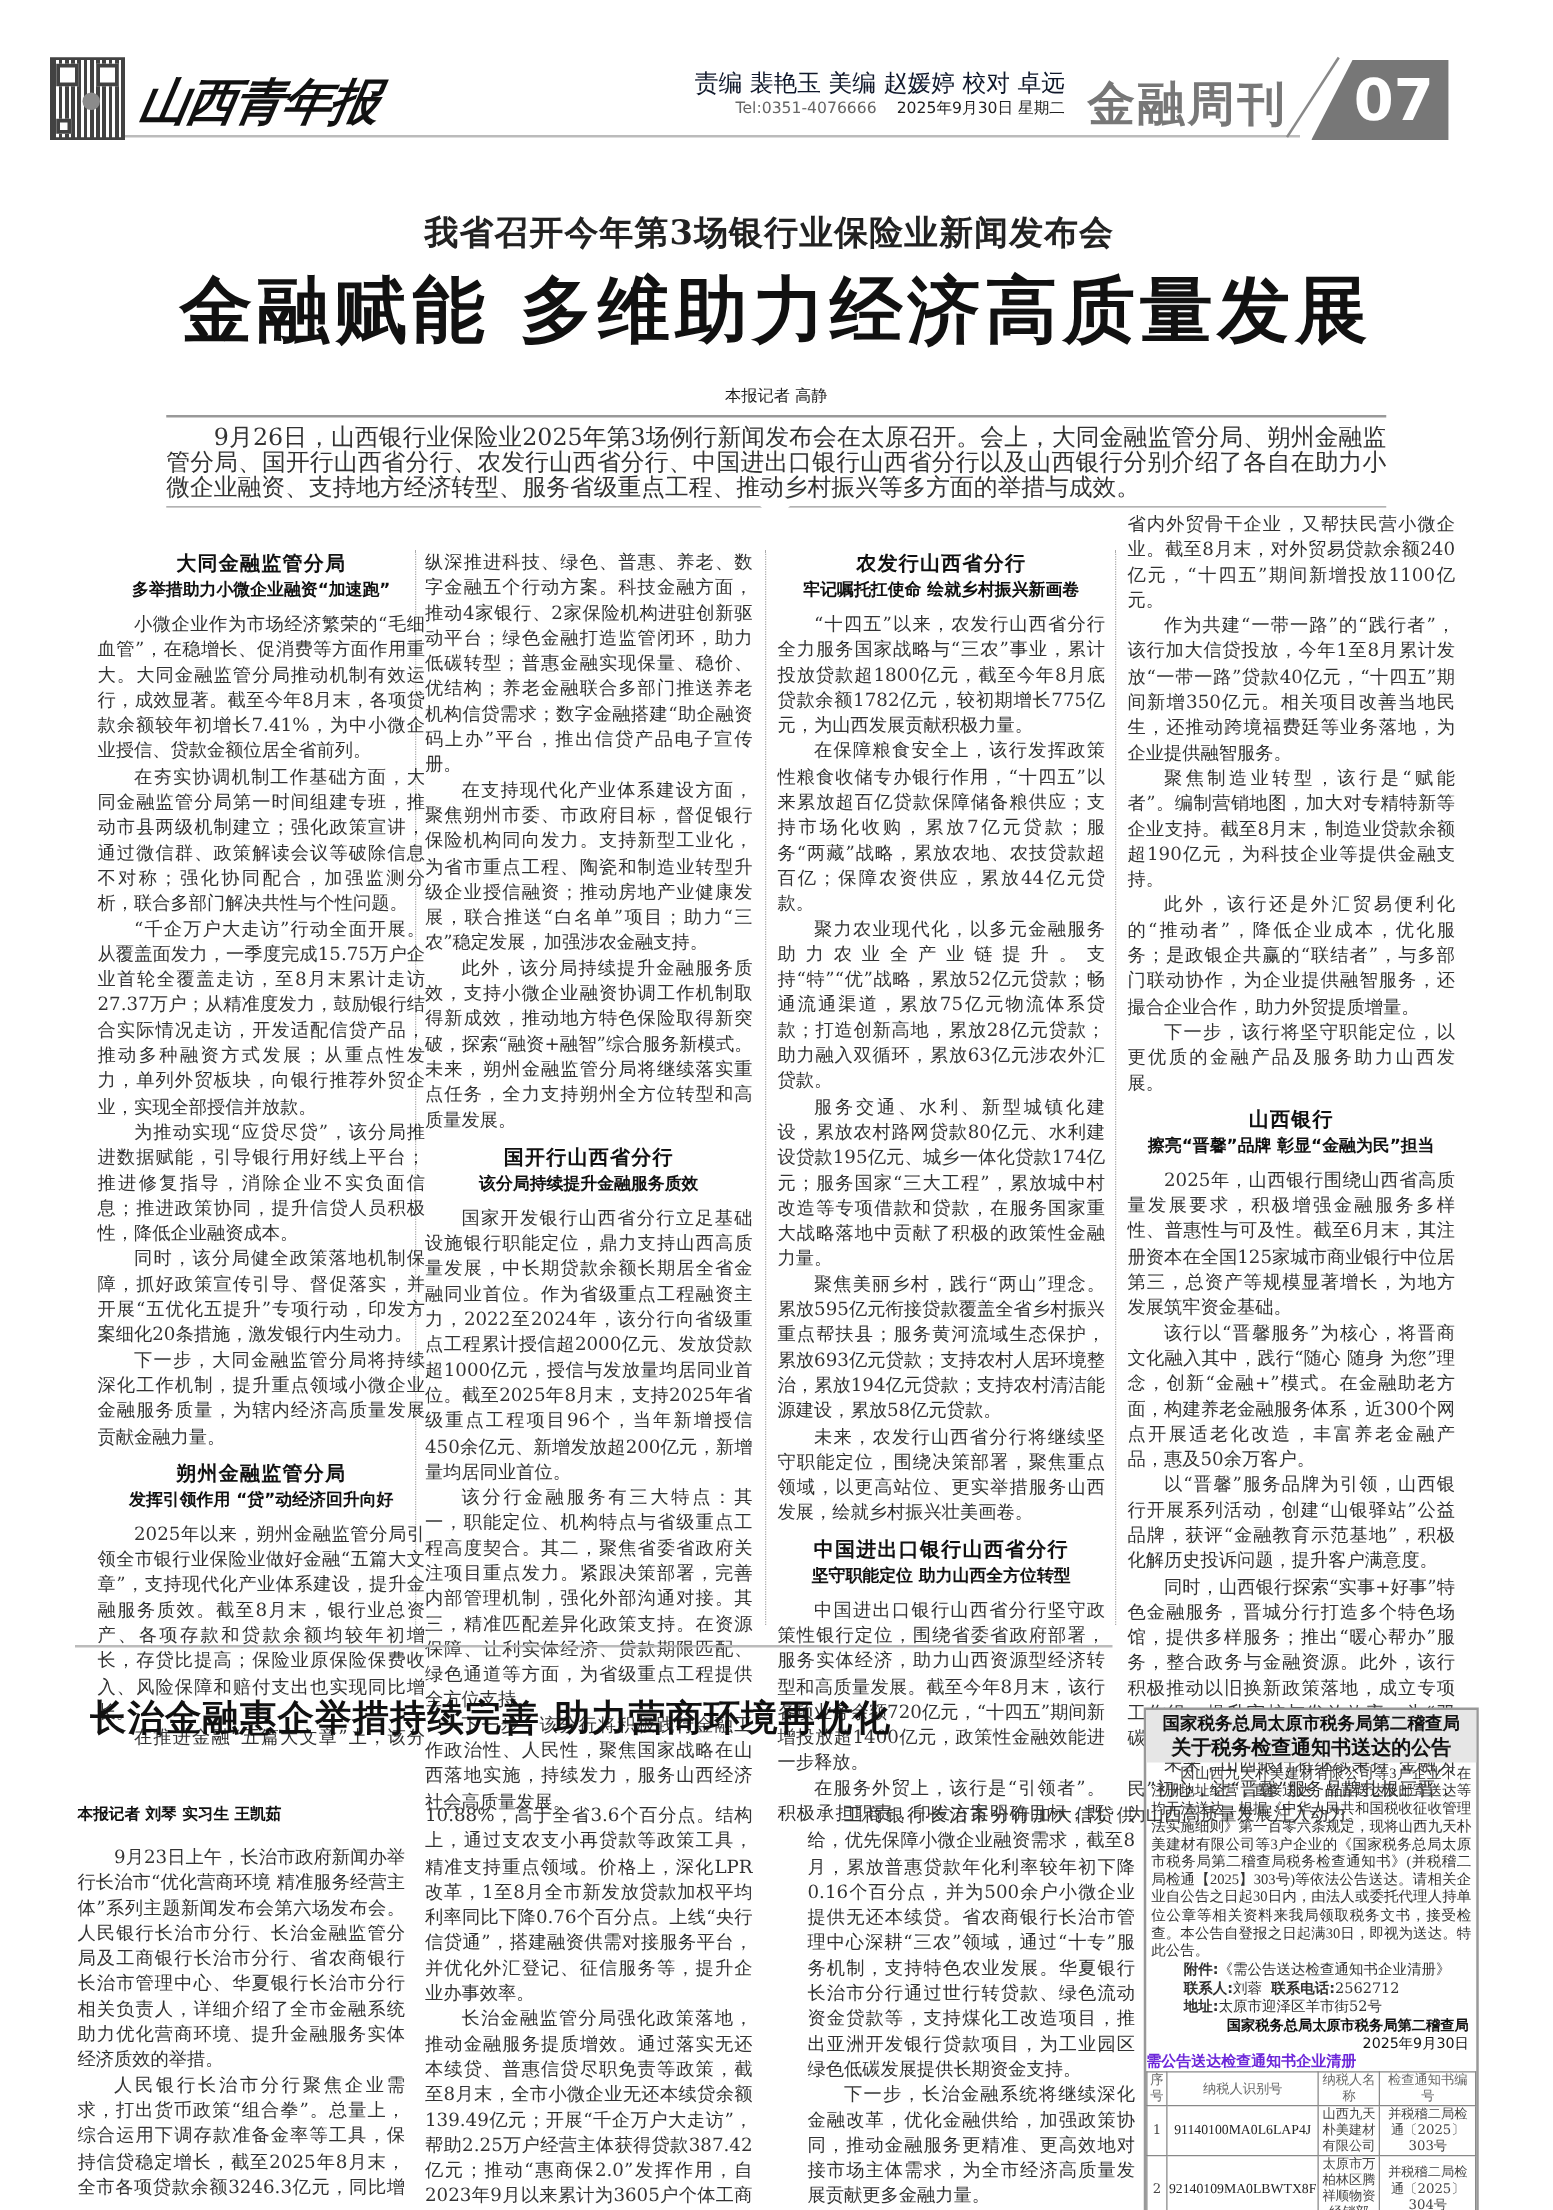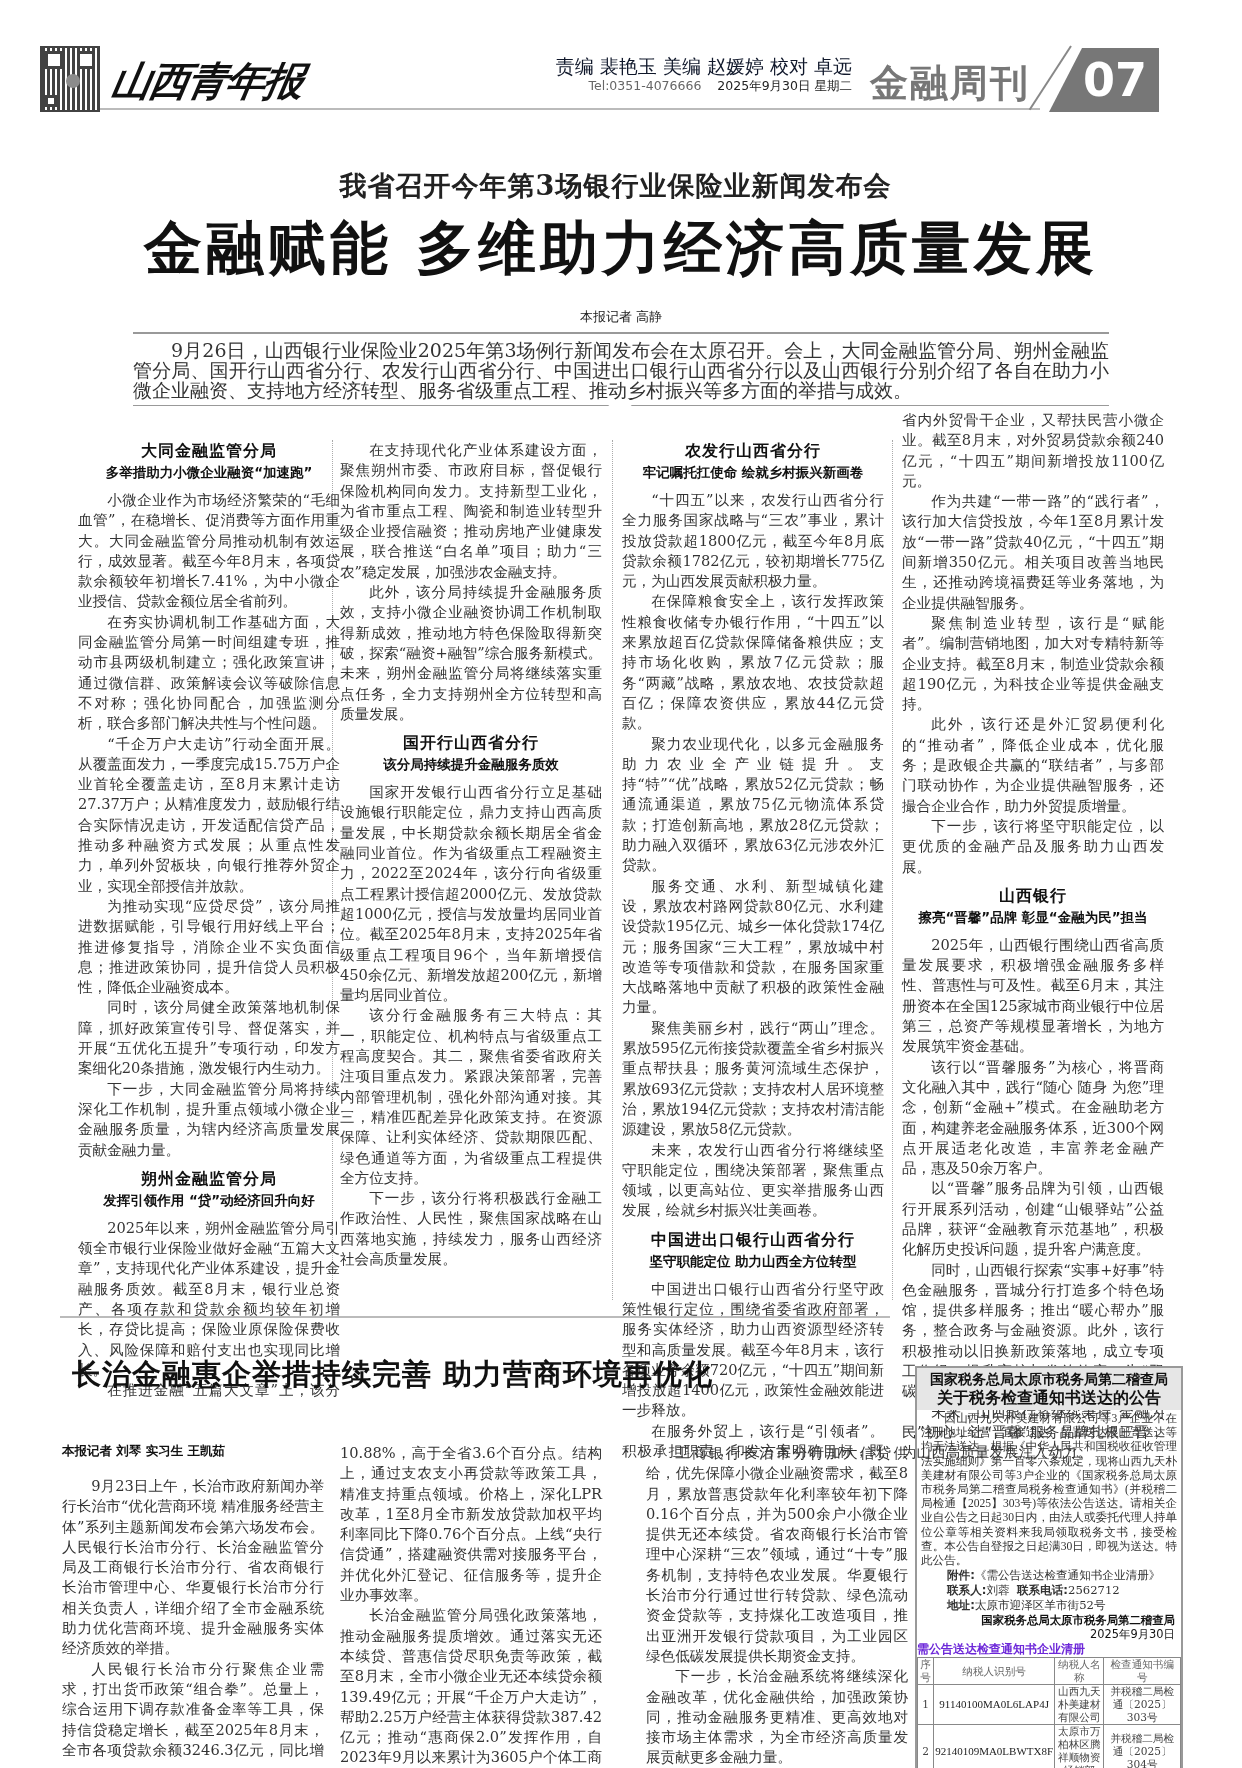--- a/index.html
+++ b/index.html
@@ -119,20 +119,21 @@
   <p>下一步，大同金融监管分局将持续深化工作机制，提升重点领域小微企业金融服务质量，为辖内经济高质量发展贡献金融力量。</p>
   <div class="sub-h">
     <span class="org">朔州金融监管分局</span>
     <span class="tag">发挥引领作用 “贷”动经济回升向好</span>
   </div>
   <p>2025年以来，朔州金融监管分局引领全市银行业保险业做好金融“五篇大文章”，支持现代化产业体系建设，提升金融服务质效。截至8月末，银行业总资产、各项存款和贷款余额均较年初增长，存贷比提高；保险业原保险保费收入、风险保障和赔付支出也实现同比增长。</p>
   <p style="max-height:20px;overflow:hidden">在推进金融“五篇大文章”上，该分局纵深推进科技、绿色、普惠、养老、数字金融五个行动方案。科技金融方面，推动4家银行、2家保险机构进驻创新驱动平台；绿色金融打造监管闭环，助力低碳转型；普惠金融实现保量、稳价、优结构；养老金融联合多部门推送养老机构信贷需求；数字金融搭建“助企融资码上办”平台，推出信贷产品电子宣传册。</p>
 </div>
 
 <div class="col c2">
+  <p style="text-indent:0">纵深推进科技、绿色、普惠、养老、数字金融五个行动方案。科技金融方面，推动4家银行、2家保险机构进驻创新驱动平台；绿色金融打造监管闭环，助力低碳转型；普惠金融实现保量、稳价、优结构；养老金融联合多部门推送养老机构信贷需求；数字金融搭建“助企融资码上办”平台，推出信贷产品电子宣传册。</p>
   <p>在支持现代化产业体系建设方面，聚焦朔州市委、市政府目标，督促银行保险机构同向发力。支持新型工业化，为省市重点工程、陶瓷和制造业转型升级企业授信融资；推动房地产业健康发展，联合推送“白名单”项目；助力“三农”稳定发展，加强涉农金融支持。</p>
   <p>此外，该分局持续提升金融服务质效，支持小微企业融资协调工作机制取得新成效，推动地方特色保险取得新突破，探索“融资+融智”综合服务新模式。未来，朔州金融监管分局将继续落实重点任务，全力支持朔州全方位转型和高质量发展。</p>
   <div class="sub-h">
     <span class="org">国开行山西省分行</span>
     <span class="tag">该分局持续提升金融服务质效</span>
   </div>
   <p>国家开发银行山西省分行立足基础设施银行职能定位，鼎力支持山西高质量发展，中长期贷款余额长期居全省金融同业首位。作为省级重点工程融资主力，2022至2024年，该分行向省级重点工程累计授信超2000亿元、发放贷款超1000亿元，授信与发放量均居同业首位。截至2025年8月末，支持2025年省级重点工程项目96个，当年新增授信450余亿元、新增发放超200亿元，新增量均居同业首位。</p>
   <p>该分行金融服务有三大特点：其一，职能定位、机构特点与省级重点工程高度契合。其二，聚焦省委省政府关注项目重点发力。紧跟决策部署，完善内部管理机制，强化外部沟通对接。其三，精准匹配差异化政策支持。在资源保障、让利实体经济、贷款期限匹配、绿色通道等方面，为省级重点工程提供全方位支持。</p>
   <p>下一步，该分行将积极践行金融工作政治性、人民性，聚焦国家战略在山西落地实施，持续发力，服务山西经济社会高质量发展。</p>
 </div>

